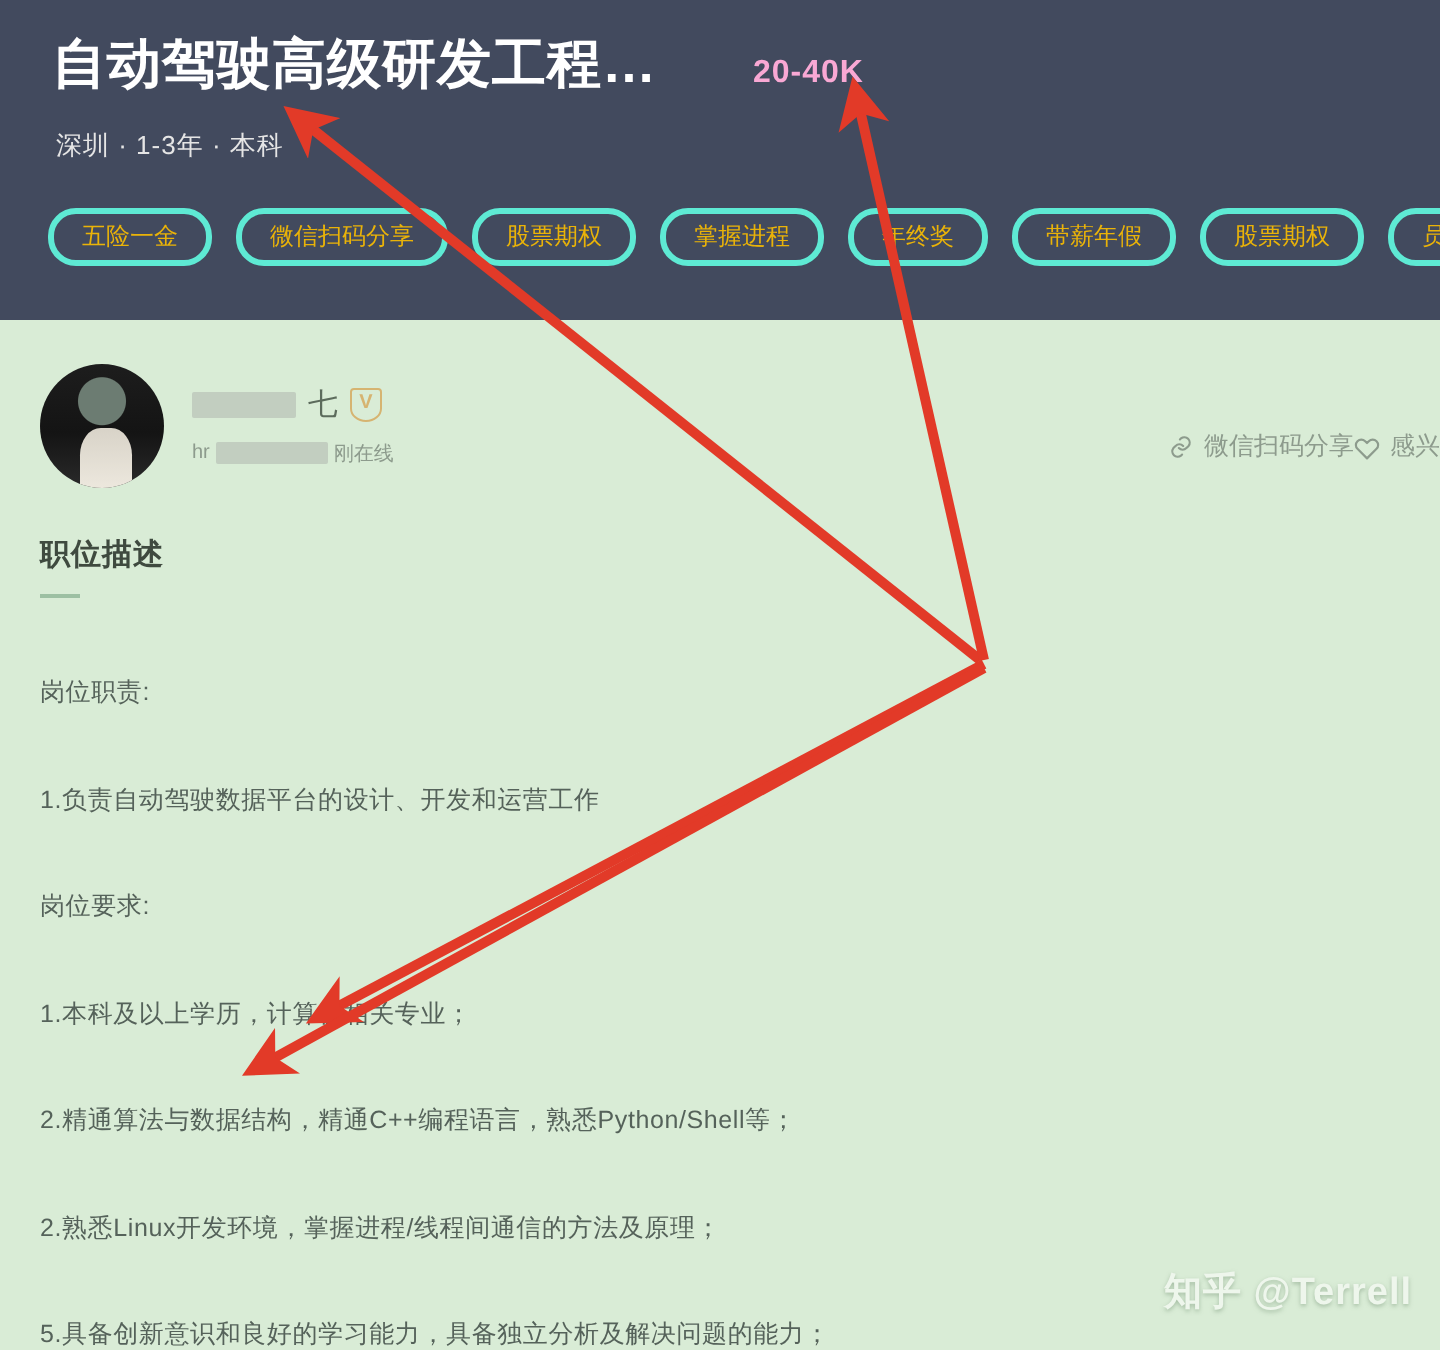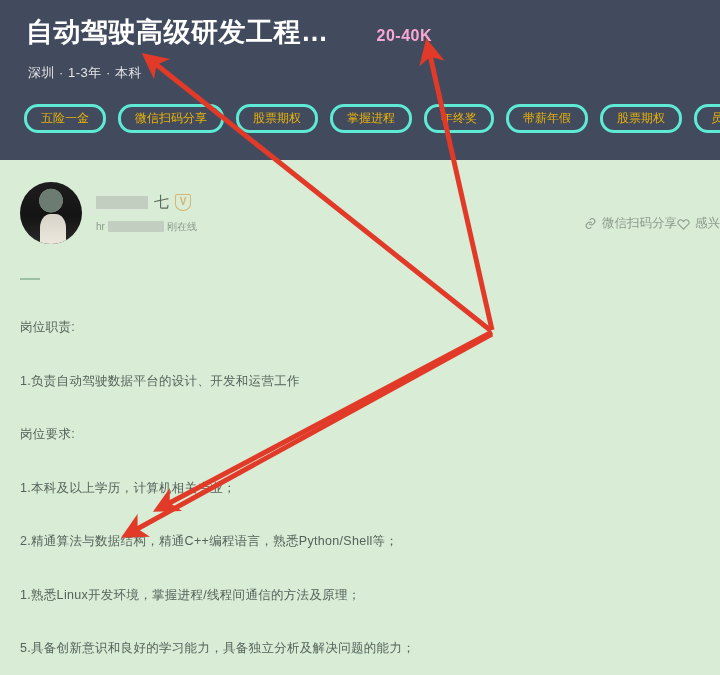--- a/index.html
+++ b/index.html
@@ -257,41 +257,43 @@
       <span>
         <svg width="13" height="13" viewBox="0 0 24 24" fill="none" stroke="#8d9b8d" stroke-width="2" stroke-linecap="round" stroke-linejoin="round">
           <path d="M20.8 6.6a5 5 0 0 0-7.1 0L12 8.3l-1.7-1.7a5 5 0 1 0-7.1 7.1l8.8 8.8 8.8-8.8a5 5 0 0 0 0-7.1z"></path>
         </svg>
       </span>
       <span>感兴</span>
     </div>
   </div>
 
   <div id="desc">
+    <div id="desc-heading">职位描述</div>
     <div id="desc-rule"></div>
 
     <div class="para">岗位职责:</div>
     <div class="para">1.负责自动驾驶数据平台的设计、开发和运营工作</div>
     <div class="para">岗位要求:</div>
     <div class="para">1.本科及以上学历，计算机相关专业；</div>
     <div class="para">2.精通算法与数据结构，精通C++编程语言，熟悉Python/Shell等；</div>
-    <div class="para">1.熟悉Linux开发环境，掌握进程/线程间通信的方法及原理；</div>
+    <div class="para">2.熟悉Linux开发环境，掌握进程/线程间通信的方法及原理；</div>
     <div class="para">5.具备创新意识和良好的学习能力，具备独立分析及解决问题的能力；</div>
     <div class="para">Bonus：</div>
 
   </div>
 
   <svg id="arrows" viewBox="0 0 720 675">
     <defs>
       <marker id="ah" markerWidth="5.2" markerHeight="5.2" refX="3.6" refY="2.6" orient="auto" markerUnits="strokeWidth">
         <path d="M0,0 L5.2,2.6 L0,5.2 L1.4,2.6 z" fill="#e23a28"></path>
       </marker>
     </defs>
     <g id="arrow-group">
         <line x1="490" y1="330" x2="148" y2="58" stroke="#e23a28" stroke-width="5" stroke-linecap="butt" marker-end="url(#ah)"></line>
         <line x1="492" y1="330" x2="428" y2="46" stroke="#e23a28" stroke-width="5" stroke-linecap="butt" marker-end="url(#ah)"></line>
         <line x1="492" y1="332" x2="160" y2="508" stroke="#e23a28" stroke-width="5" stroke-linecap="butt" marker-end="url(#ah)"></line>
         <line x1="492" y1="334" x2="128" y2="534" stroke="#e23a28" stroke-width="5" stroke-linecap="butt" marker-end="url(#ah)"></line>
       </g>
   </svg>
 
+  <div id="watermark">知乎 @Terrell</div>
 
 </div>
 
 </body></html>

